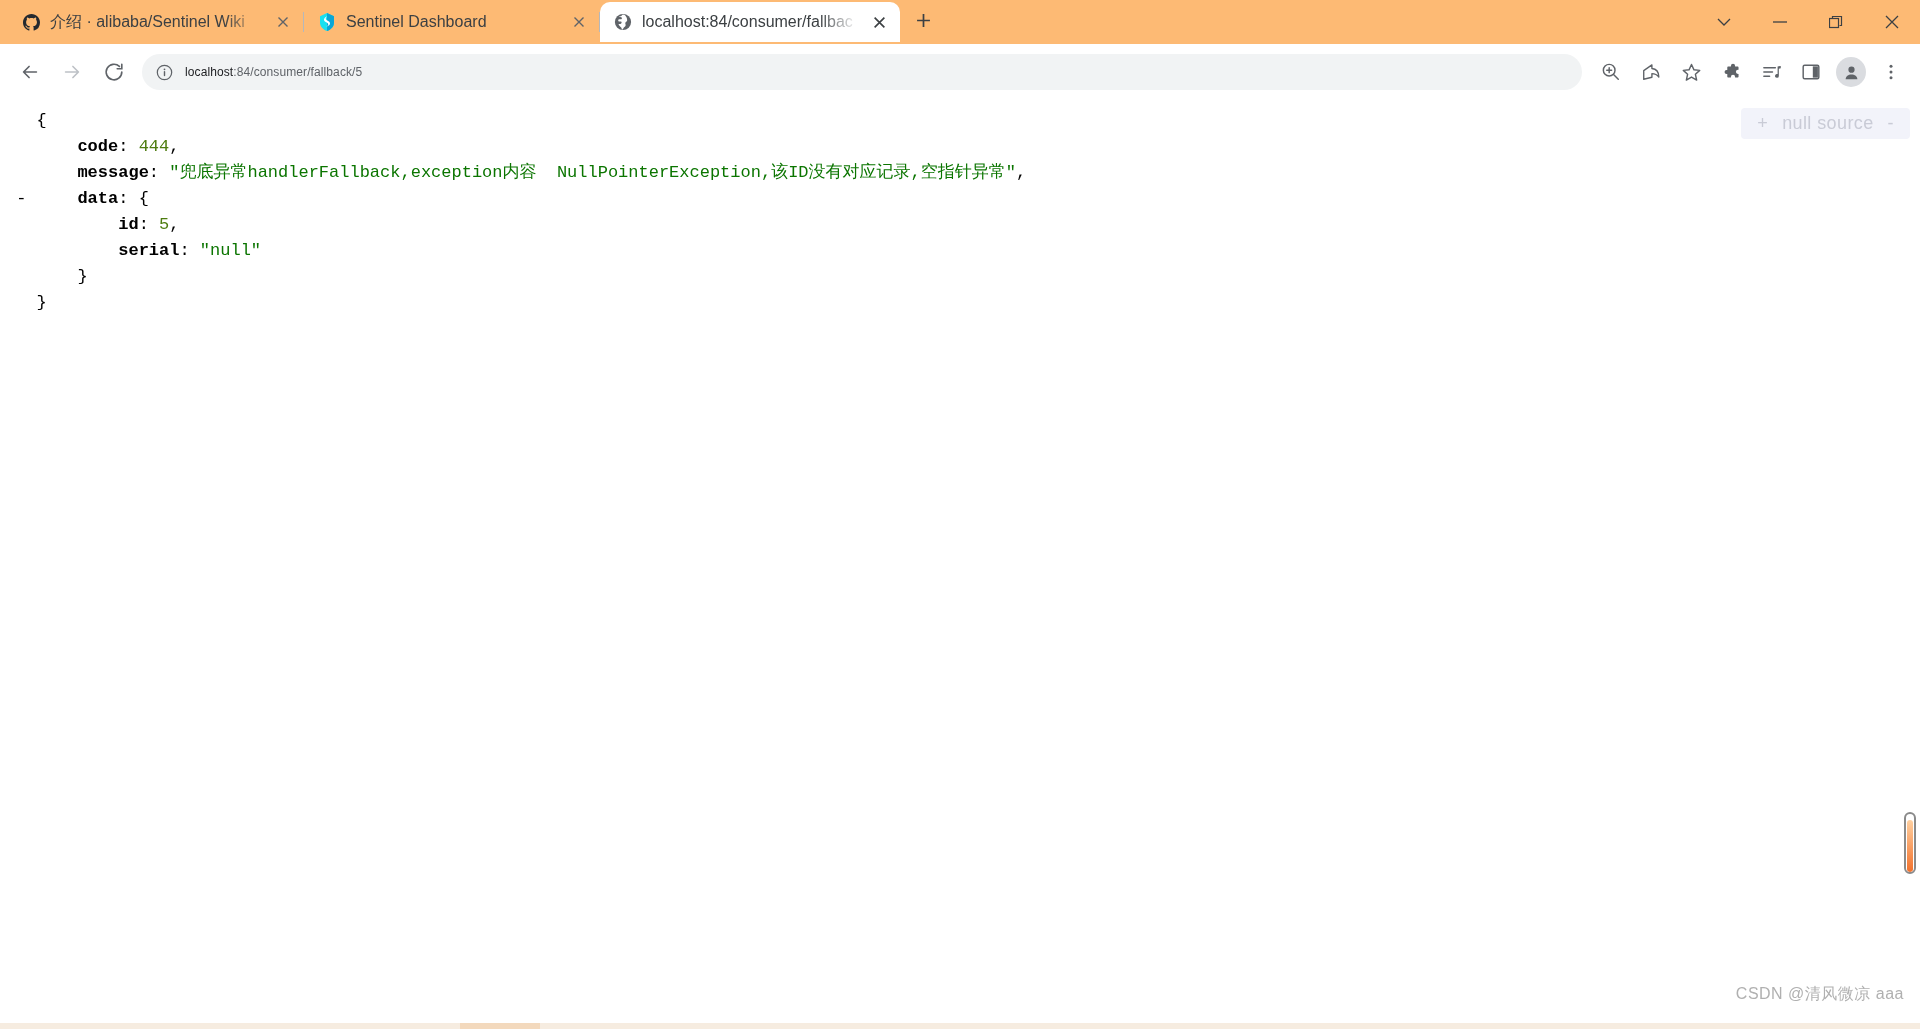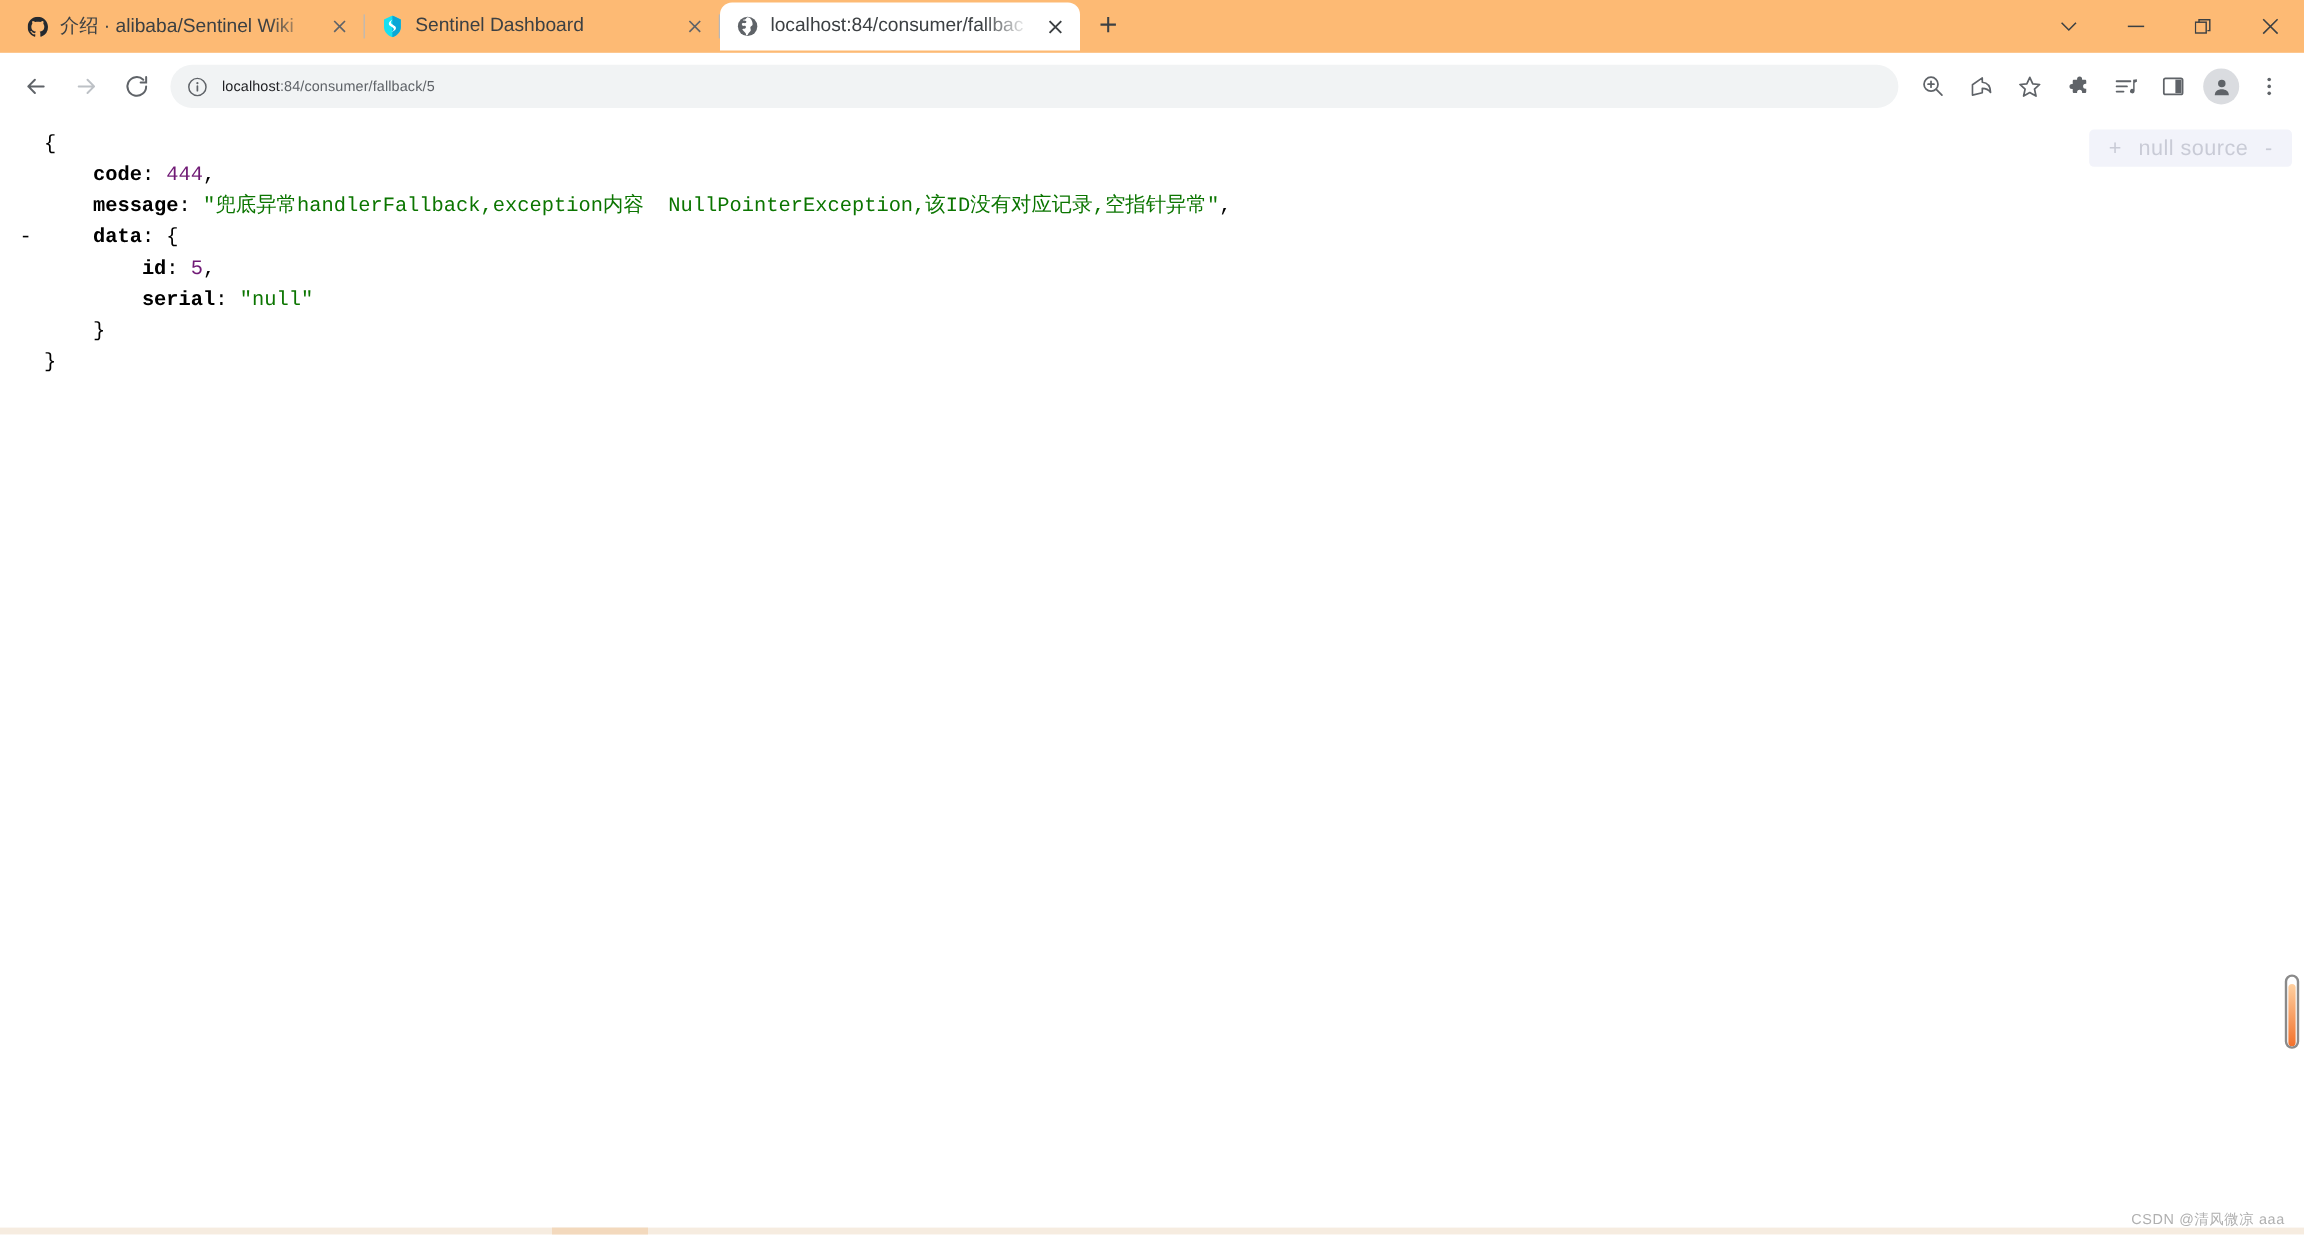--- a/index.html
+++ b/index.html
@@ -158,21 +158,21 @@
     left: 0; top: 0;
     padding: 8px 0 0 6px;
     font-family: "Liberation Mono", "DejaVu Sans Mono", monospace;
     font-size: 17px;
     line-height: 26px;
     color: #000000;
     white-space: pre;
   }
   .jline { display: block; white-space: pre; height: 26px; }
   .k { font-weight: bold; color: #000000; }
-  .num { color: #701a75; }
+  .num { color: #4d7c0f; }
   .str { color: #0b7500; }
   .punct { color: #000; }
   .collapser {
     color: #000;
     font-weight: normal;
   }
 
   .viewsource {
     position: absolute;
     right: 10px;
@@ -207,22 +207,22 @@
     left: 1px; right: 1px;
     top: 6px; bottom: 0;
     background: linear-gradient(to bottom, #ffd0a0, #f2712c);
     border-radius: 4px;
   }
 
   
   .watermark {
     position: absolute;
     right: 16px;
-    bottom: 4px;
-    font-size: 12px;
+    bottom: 24px;
+    font-size: 16px;
     color: #b0b0b0;
     font-family: "Liberation Sans", sans-serif;
     letter-spacing: 0.5px;
     user-select: none;
   }
 
   .bottom-strip {
     position: absolute;
     left: 0; bottom: 0;
     width: 1920px; height: 6px;

